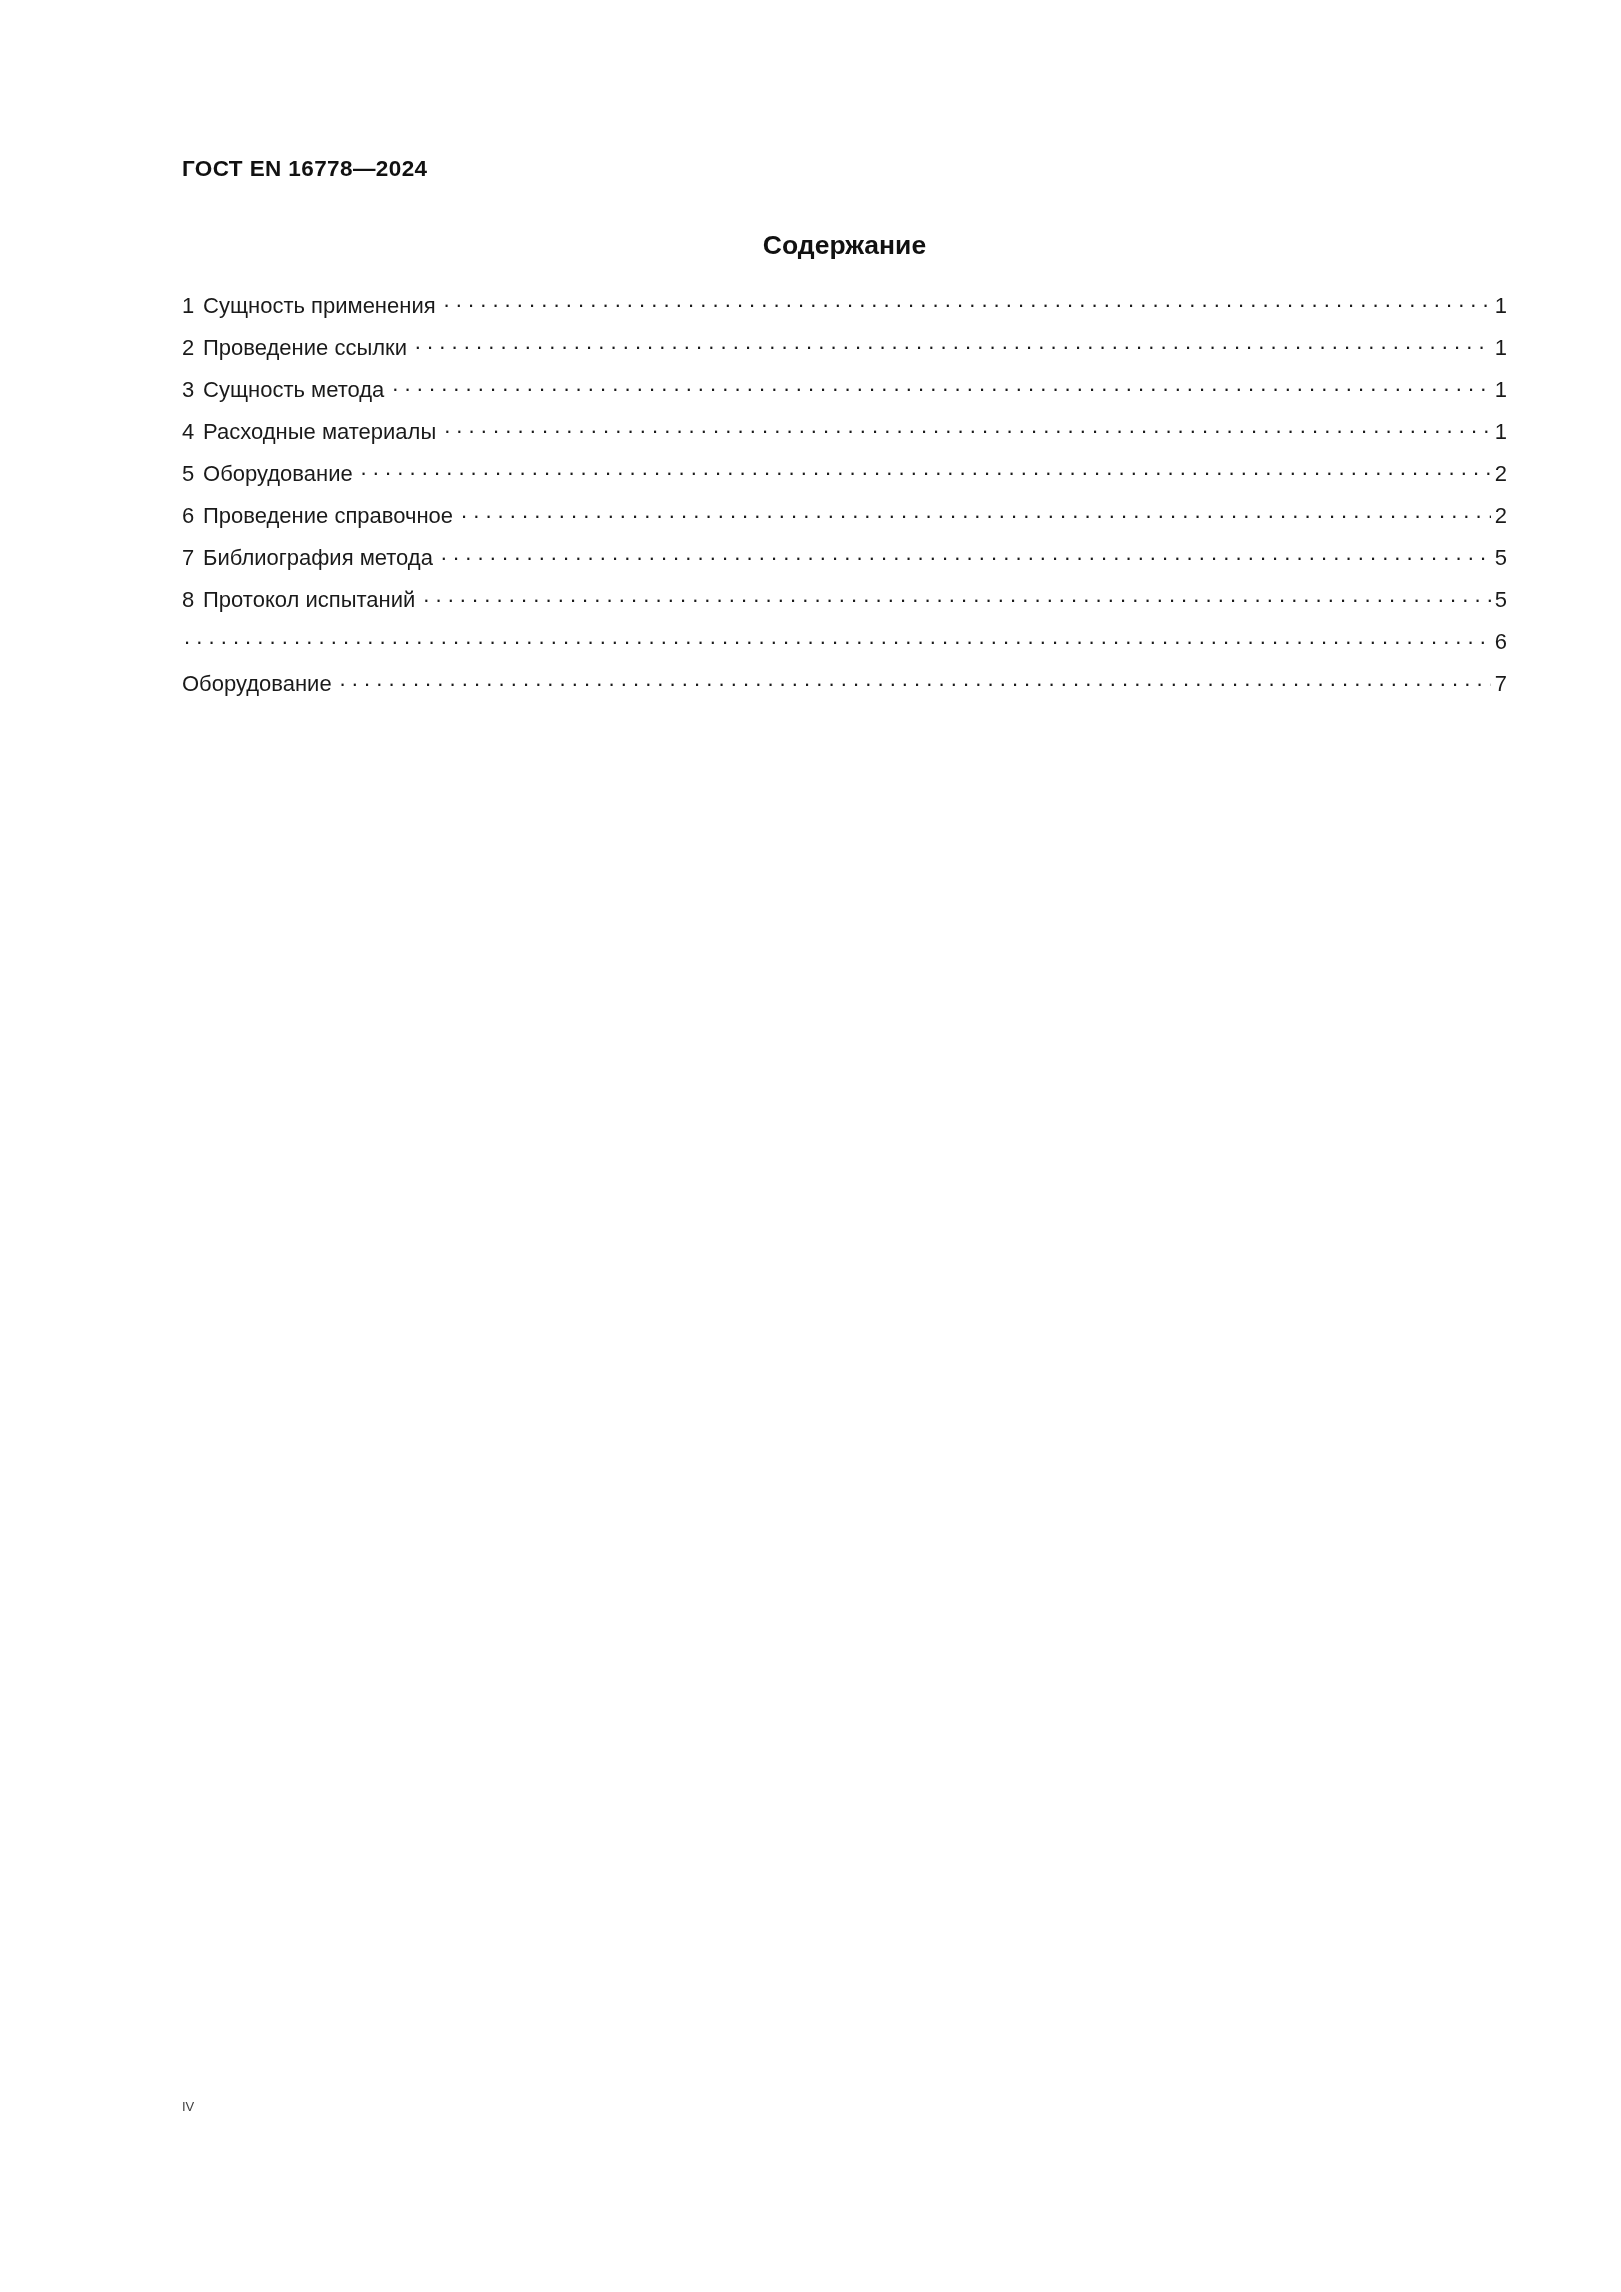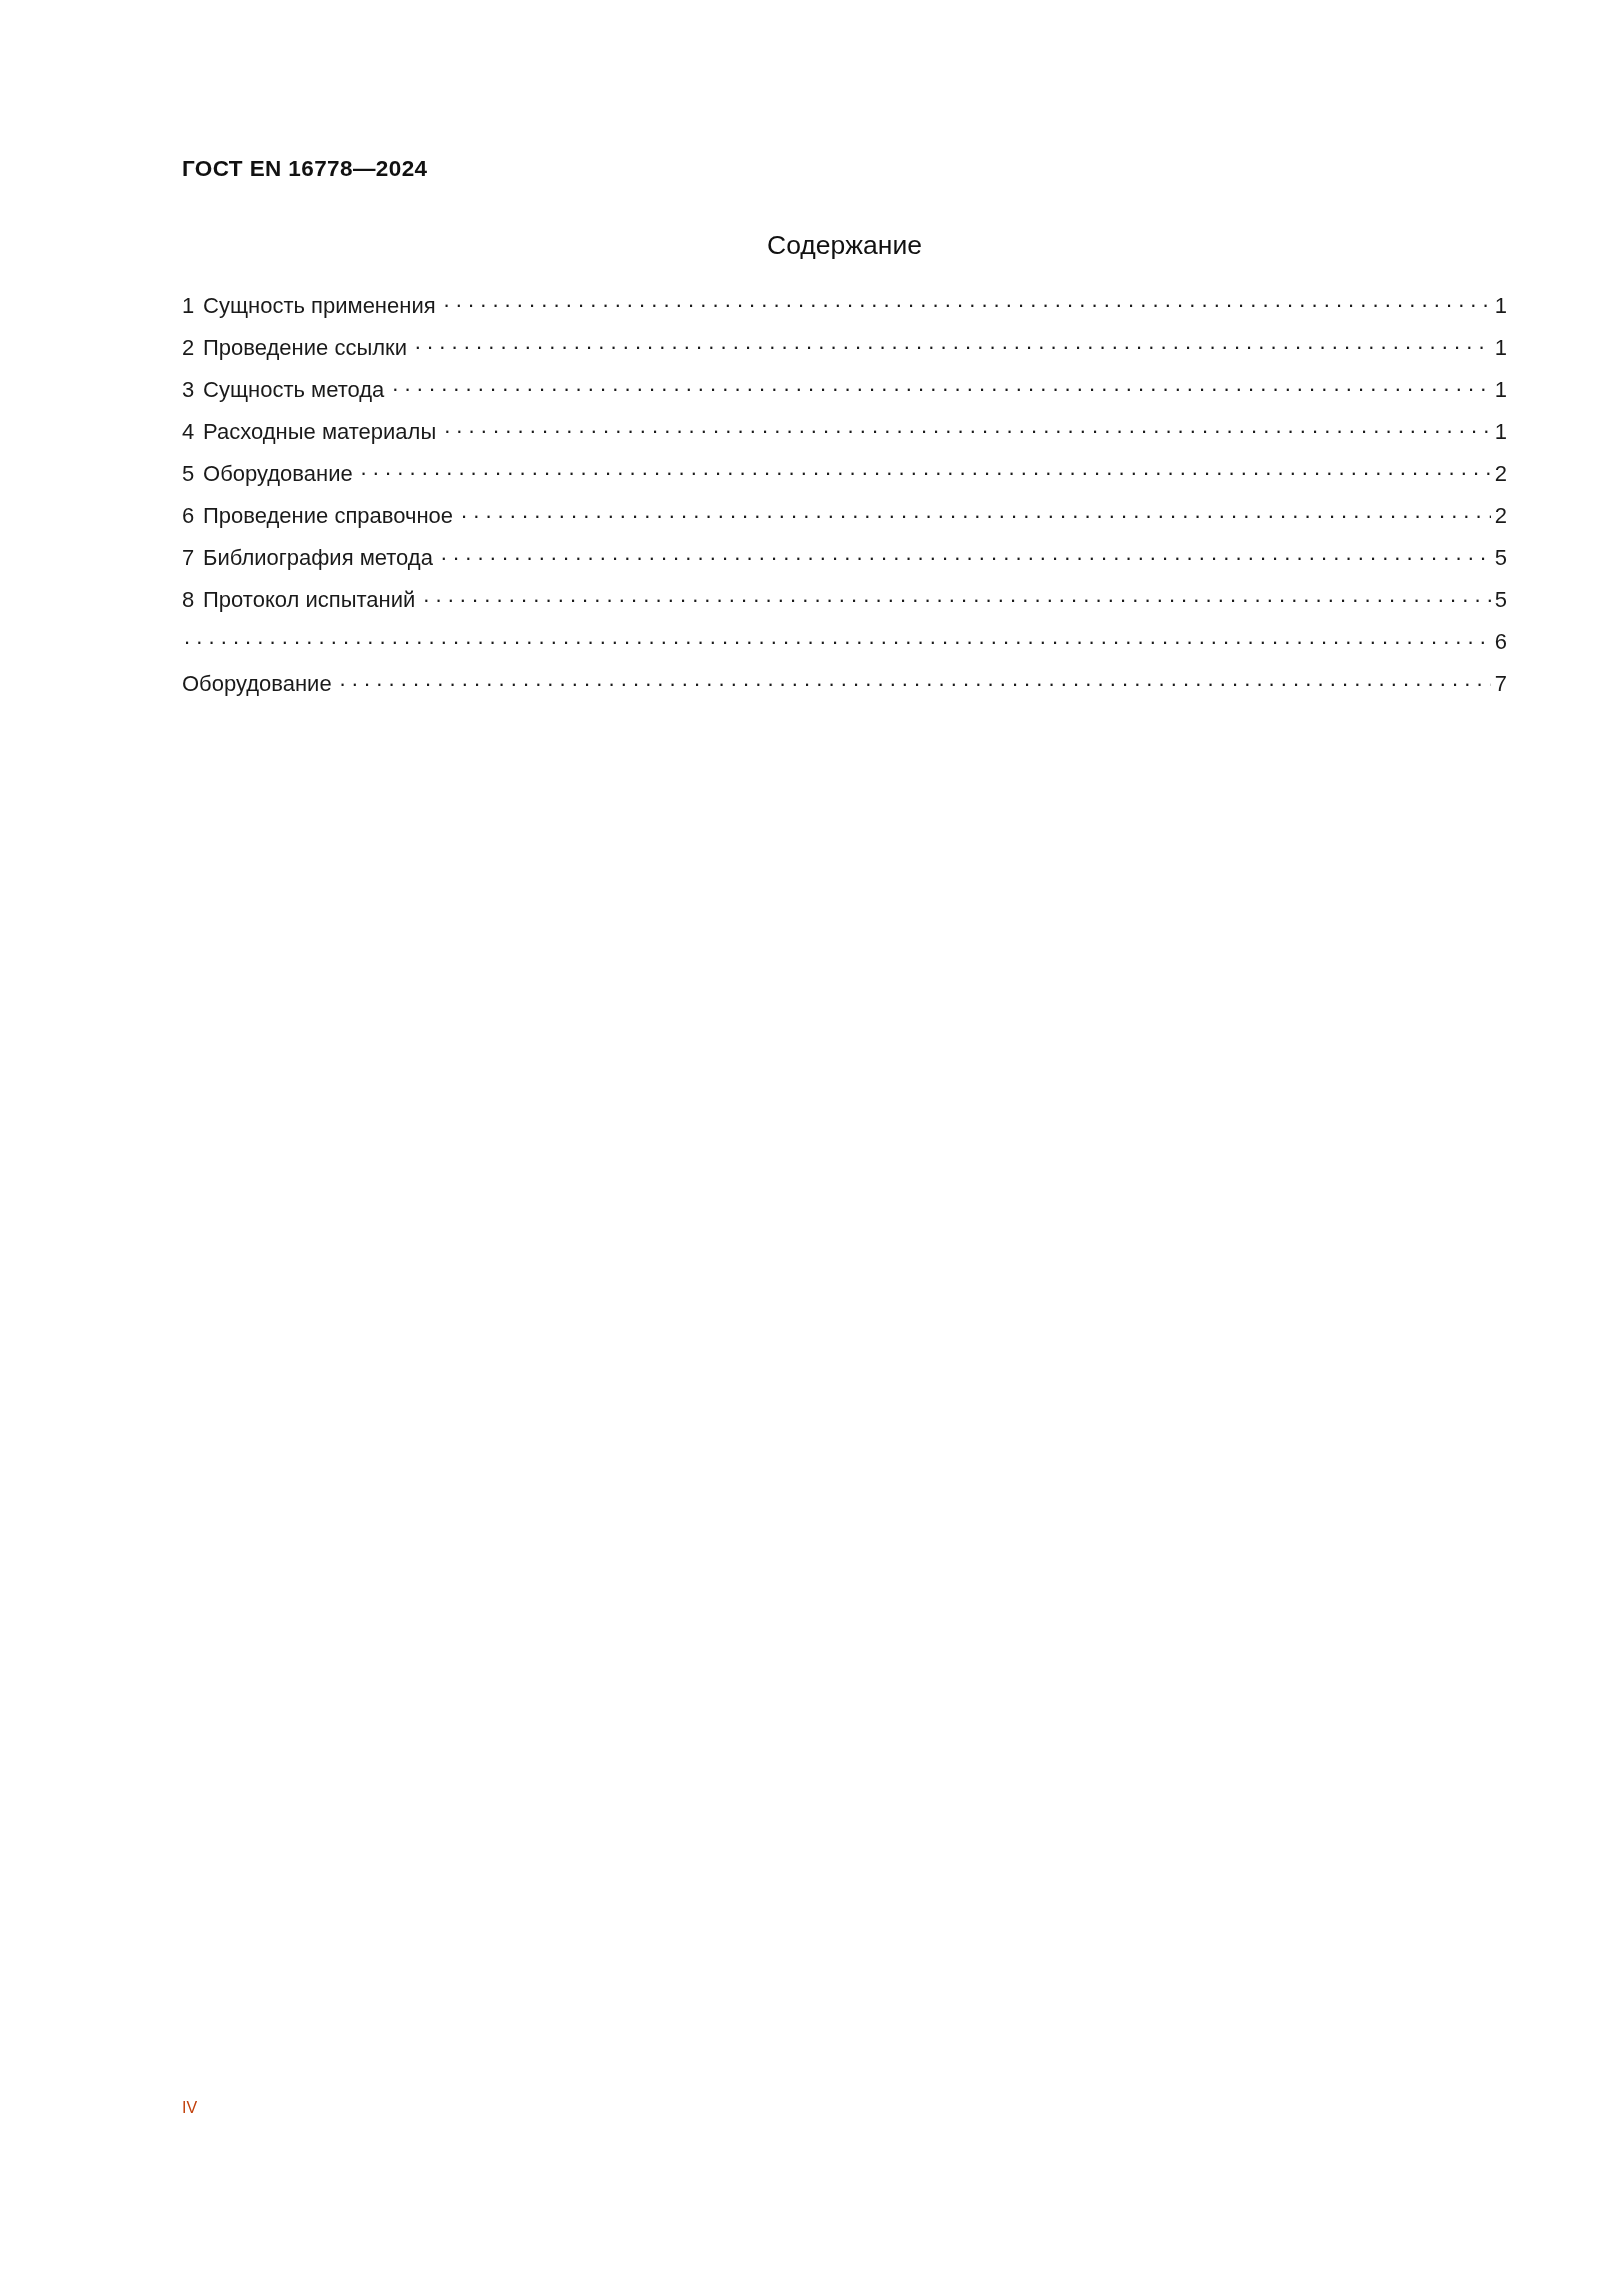--- a/index.html
+++ b/index.html
@@ -28,21 +28,21 @@
     letter-spacing: 0.4px;
     color: #111111;
   }
   .toc-title {
     position: absolute;
     left: 182px;
     top: 221px;
     width: 1325px;
     text-align: center;
     font-size: 26.5px;
-    font-weight: normal;
+    font-weight: bold;
     color: #111111;
   }
   .toc {
     position: absolute;
     left: 182px;
     top: 282px;
     width: 1325px;
   }
   .toc-row {
     display: flex;
@@ -80,22 +80,22 @@
   }
   .toc-page {
     flex: 0 0 auto;
     padding-left: 2px;
     text-align: right;
   }
   .page-number {
     position: absolute;
     left: 182px;
     top: 2090px;
-    font-size: 16px;
-    color: #c2410c;
+    font-size: 13px;
+    color: #404040;
   }
 </style>
 </head>
 <body>
 
 <div class="page">
 
   <div class="doc-header">ГОСТ EN 16778—2024</div>
 
   <div class="toc-title">Содержание</div>

